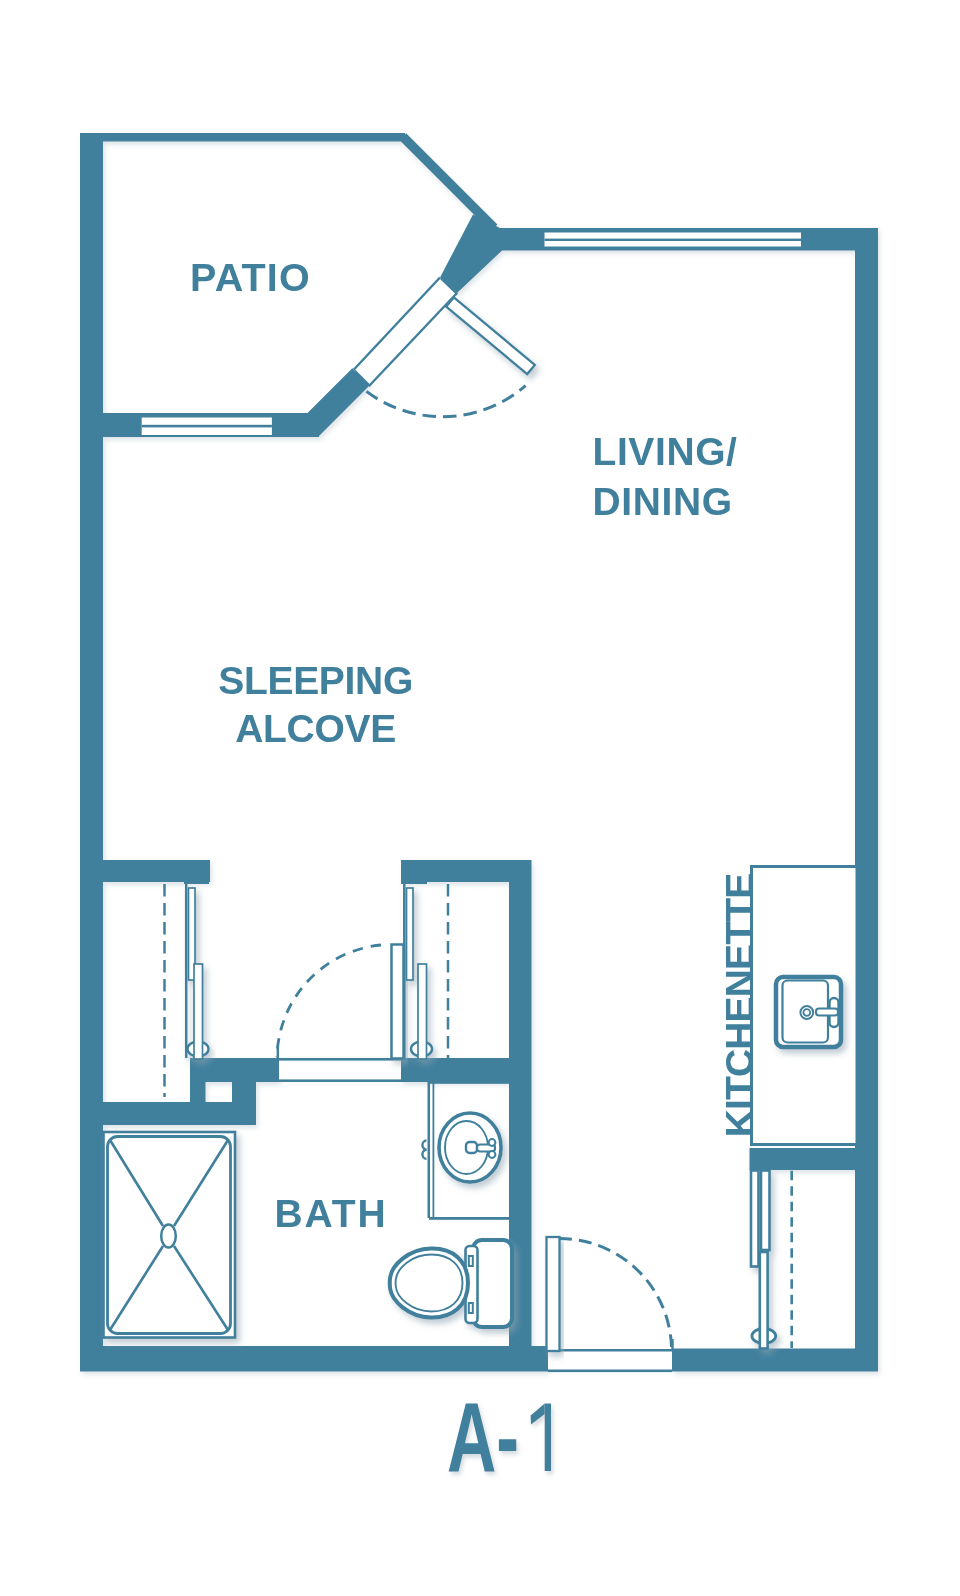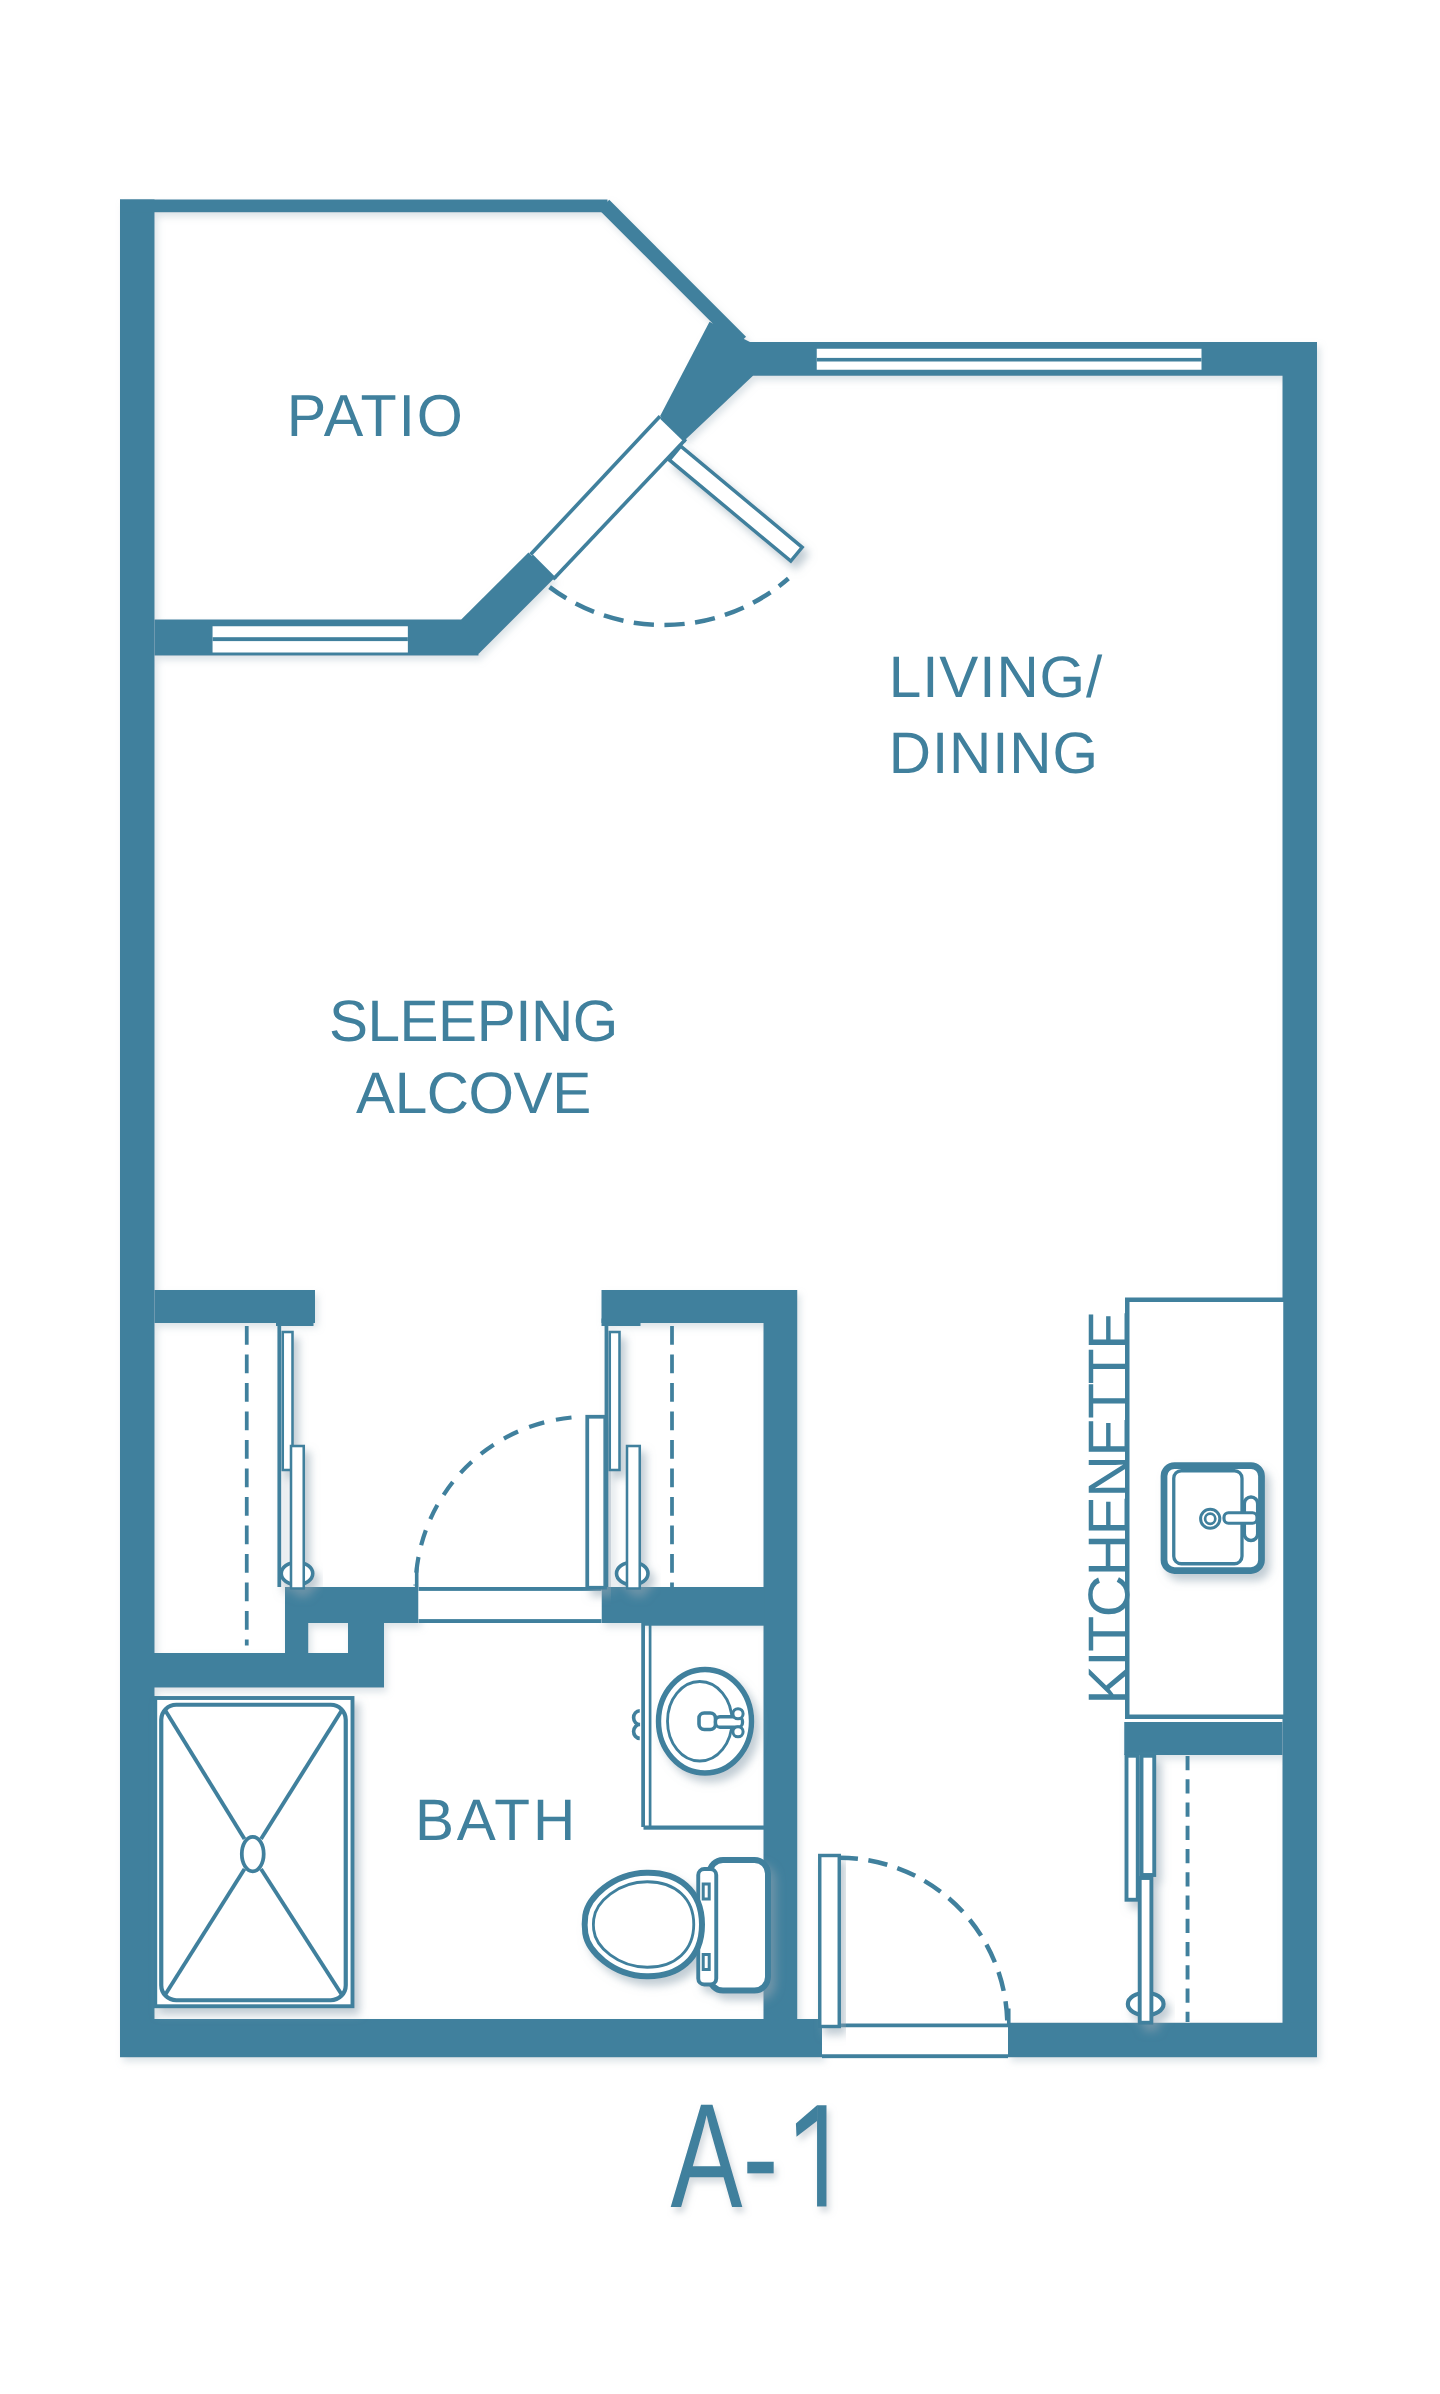--- a/index.html
+++ b/index.html
@@ -1,16 +1,16 @@
 <!DOCTYPE html>
 <html><head>
 <meta charset="utf-8">
 <style>
 html,body{margin:0;padding:0;background:#ffffff;}
-#plan{width:820px;height:1596px;position:relative;font-family:"Liberation Sans", sans-serif;}
+#plan{width:820px;height:1596px;position:relative;font-family:"Liberation Sans", sans-serif;font-weight:bold;}
 text{font-family:"Liberation Sans", sans-serif;fill:#40809D;}
 </style>
 </head>
 <body>
 <div id="plan">
 <svg width="960" height="1596" viewBox="0 0 960 1596" xmlns="http://www.w3.org/2000/svg">
 <defs>
 <filter id="ds" x="-30%" y="-30%" width="160%" height="160%">
 <feDropShadow dx="3.5" dy="4.5" stdDeviation="3" flood-color="#8fa3b0" flood-opacity="0.55"></feDropShadow>
 </filter>

